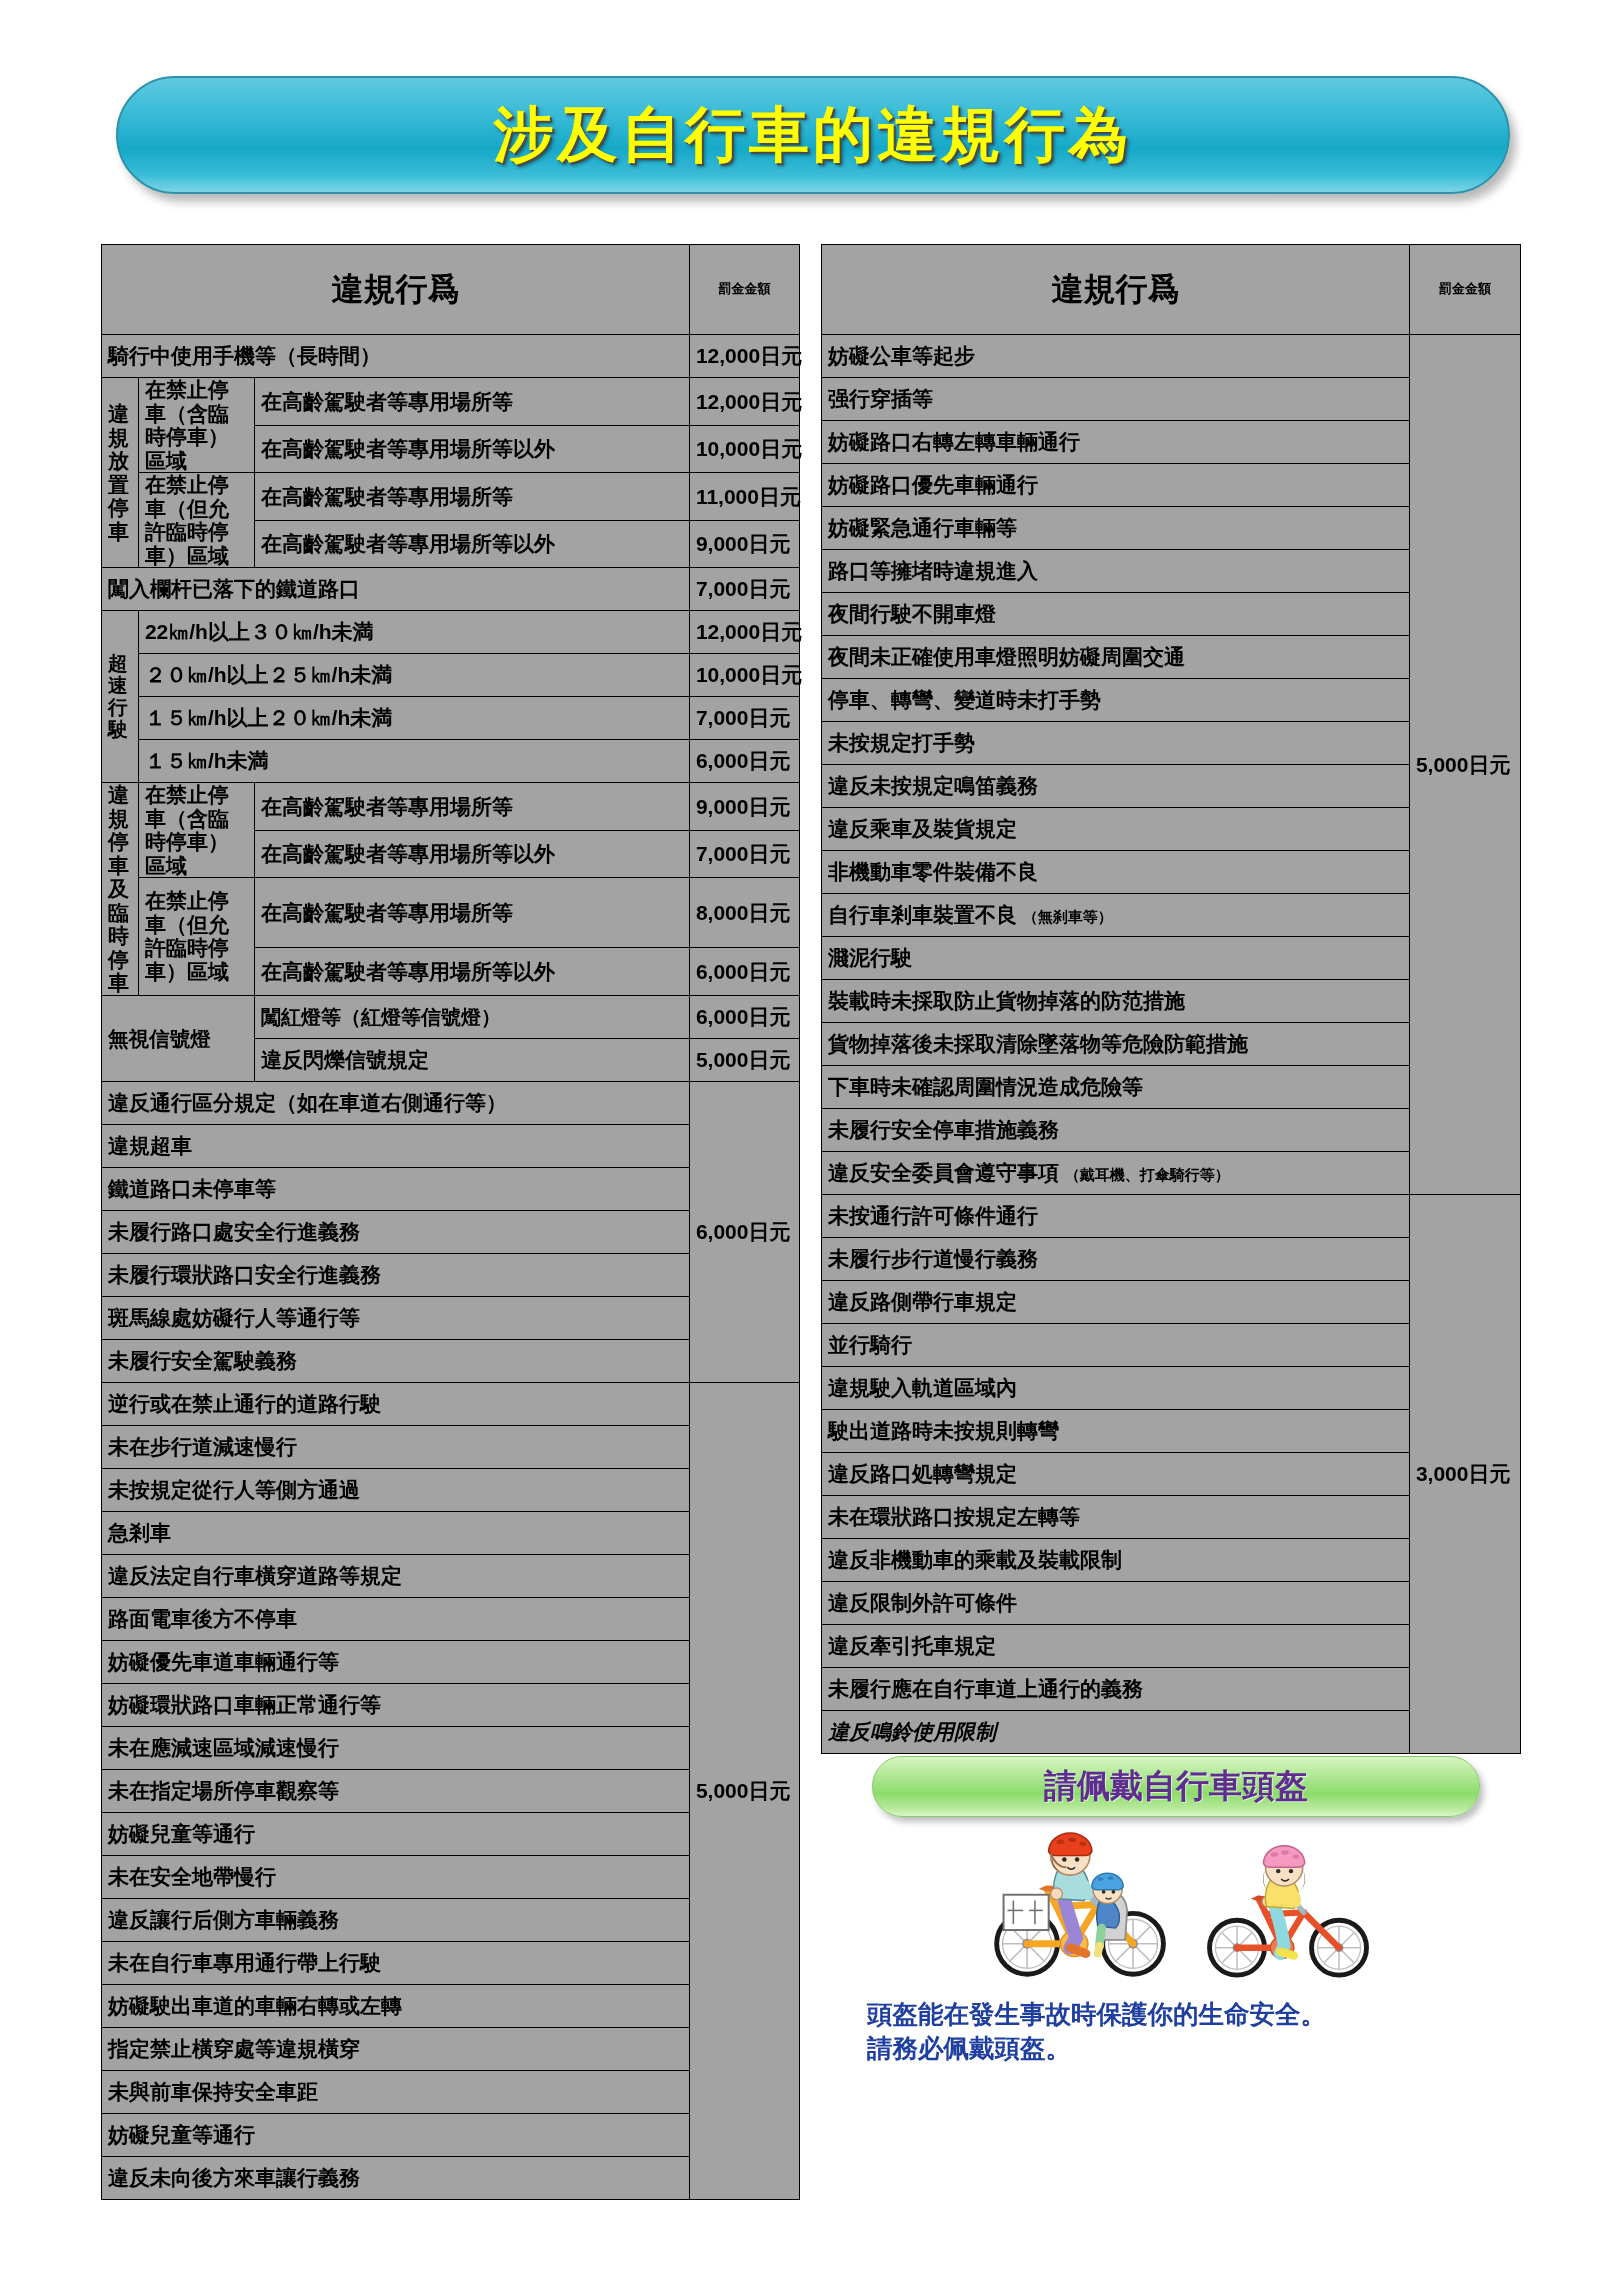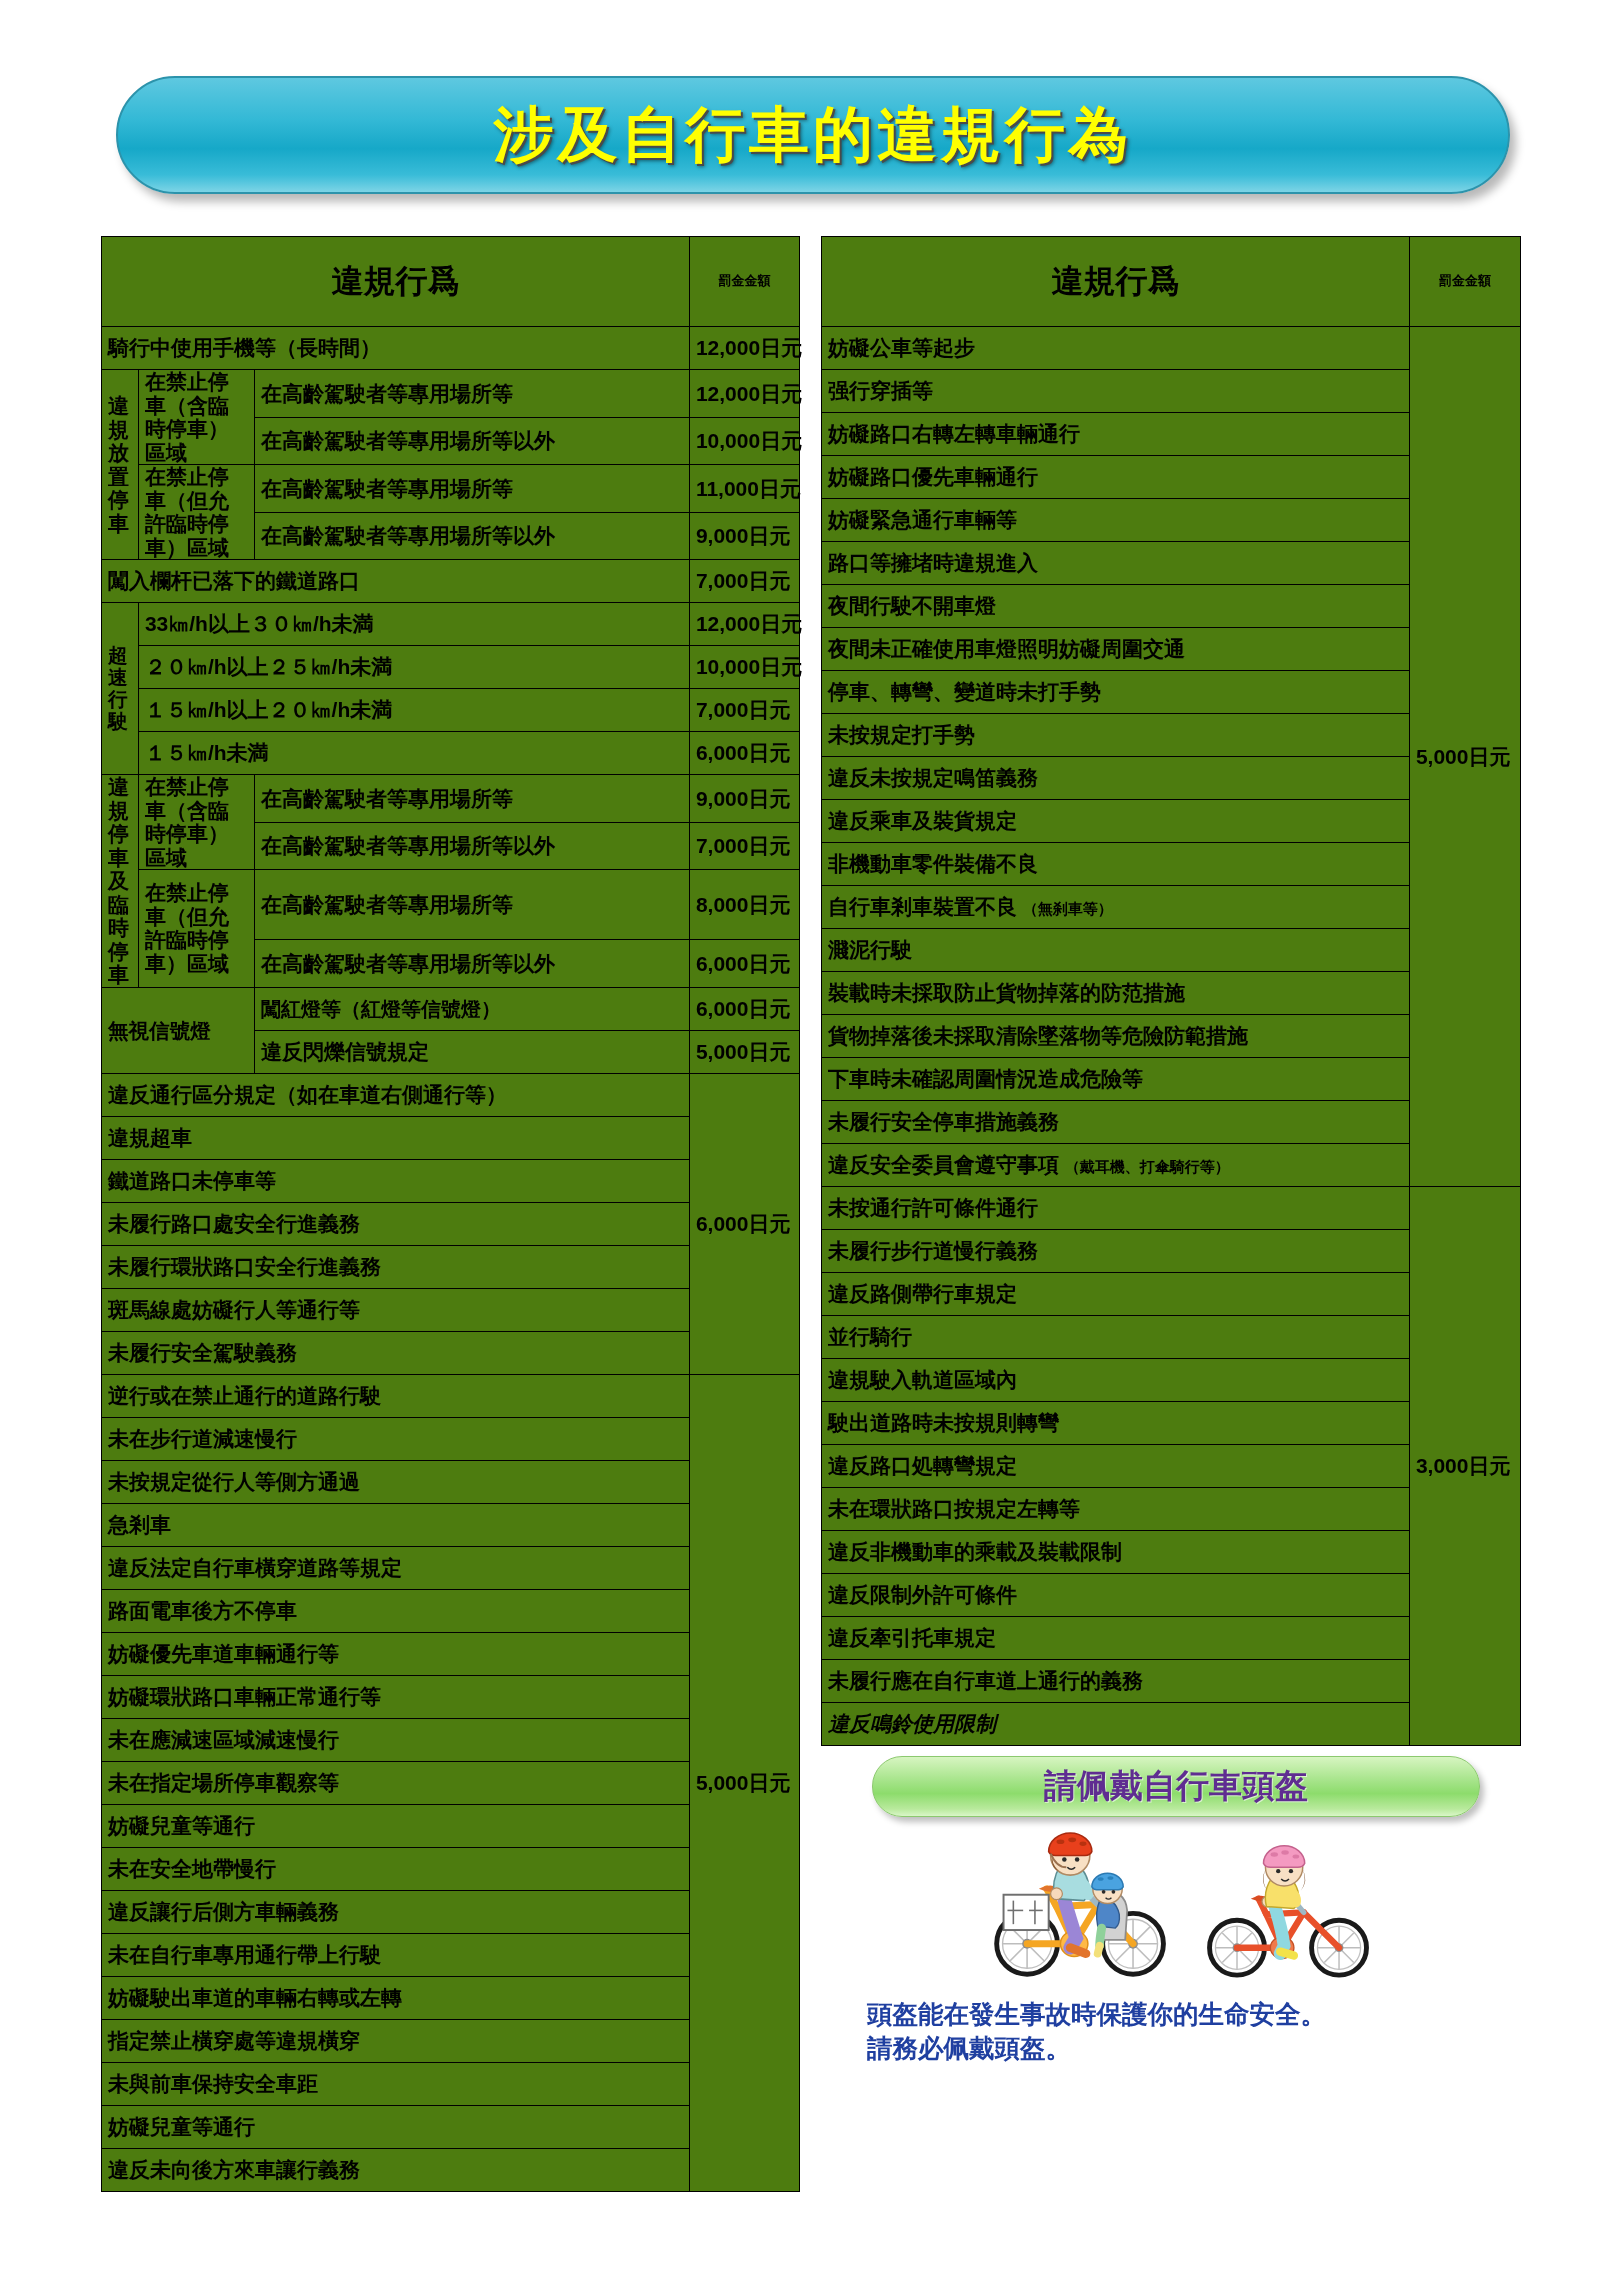--- a/index.html
+++ b/index.html
@@ -30,21 +30,22 @@
 
   
   .tbl-wrap{ position:absolute; }
   #left-table-wrap{ left:101px; top:236px; width:698px; }
   #right-table-wrap{ left:821px; top:236px; width:699px; }
 
   table.vio{
     border-collapse:collapse;
     width:100%;
     table-layout:fixed;
-    background:#4d7c0f;
+    background:#a3a3a3;
+    margin-top:8px;
   }
   table.vio td, table.vio th{
     border:1.6px solid #000;
     padding:0 5.9px;
     font-size:21px;
     font-weight:bold;
     line-height:1.12;
     vertical-align:middle;
     text-align:left;
     height:43px;
@@ -156,21 +157,21 @@
           <td class="act" rowspan="1" colspan="3">闖入欄杆已落下的鐵道路口</td>
           <td class="fine">7,000日元</td>
         </tr>
         <tr style="height: 32px;">
           <td class="catv wide" rowspan="4">
             <div>超</div>
             <div>速</div>
             <div>行</div>
             <div>駛</div>
           </td>
-          <td class="spd" colspan="2">33㎞/h以上３０㎞/h未満</td>
+          <td class="spd" colspan="2">22㎞/h以上３０㎞/h未満</td>
           <td class="fine">12,000日元</td>
         </tr>
         <tr style="height: 32px;">
           <td class="spd" colspan="2">２０㎞/h以上２５㎞/h未満</td>
           <td class="fine">10,000日元</td>
         </tr>
         <tr style="height: 32px;">
           <td class="spd" colspan="2">１５㎞/h以上２０㎞/h未満</td>
           <td class="fine">7,000日元</td>
         </tr>

